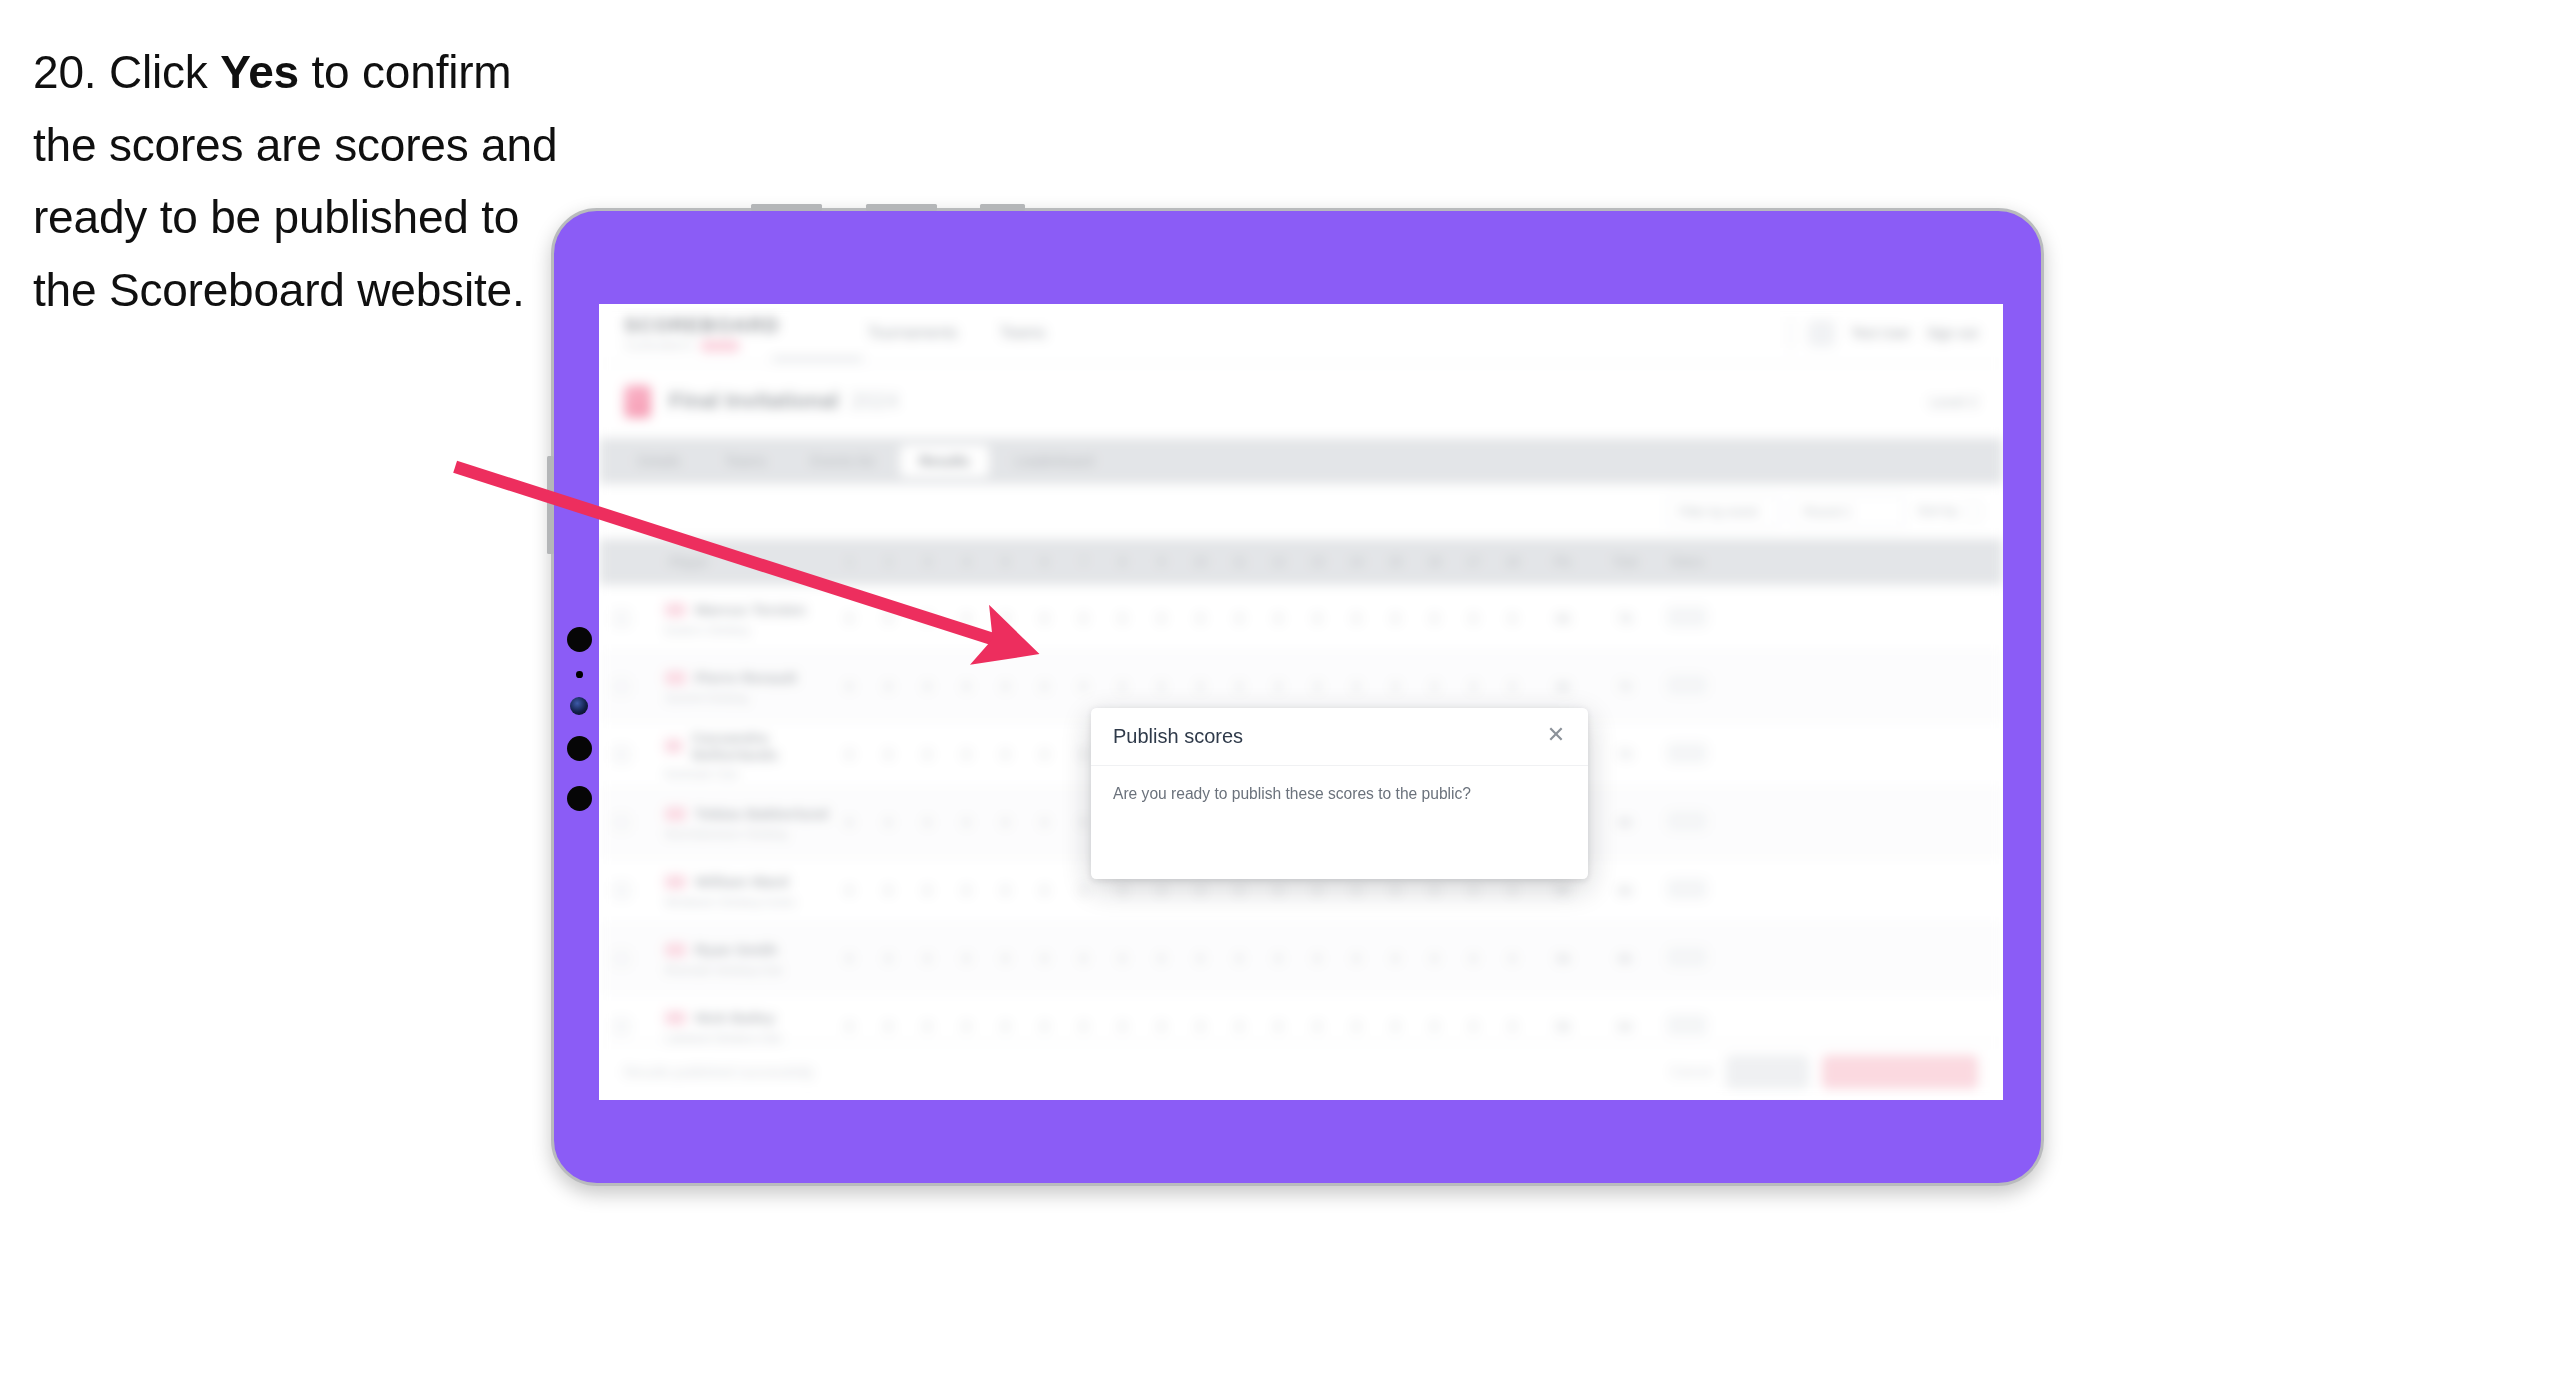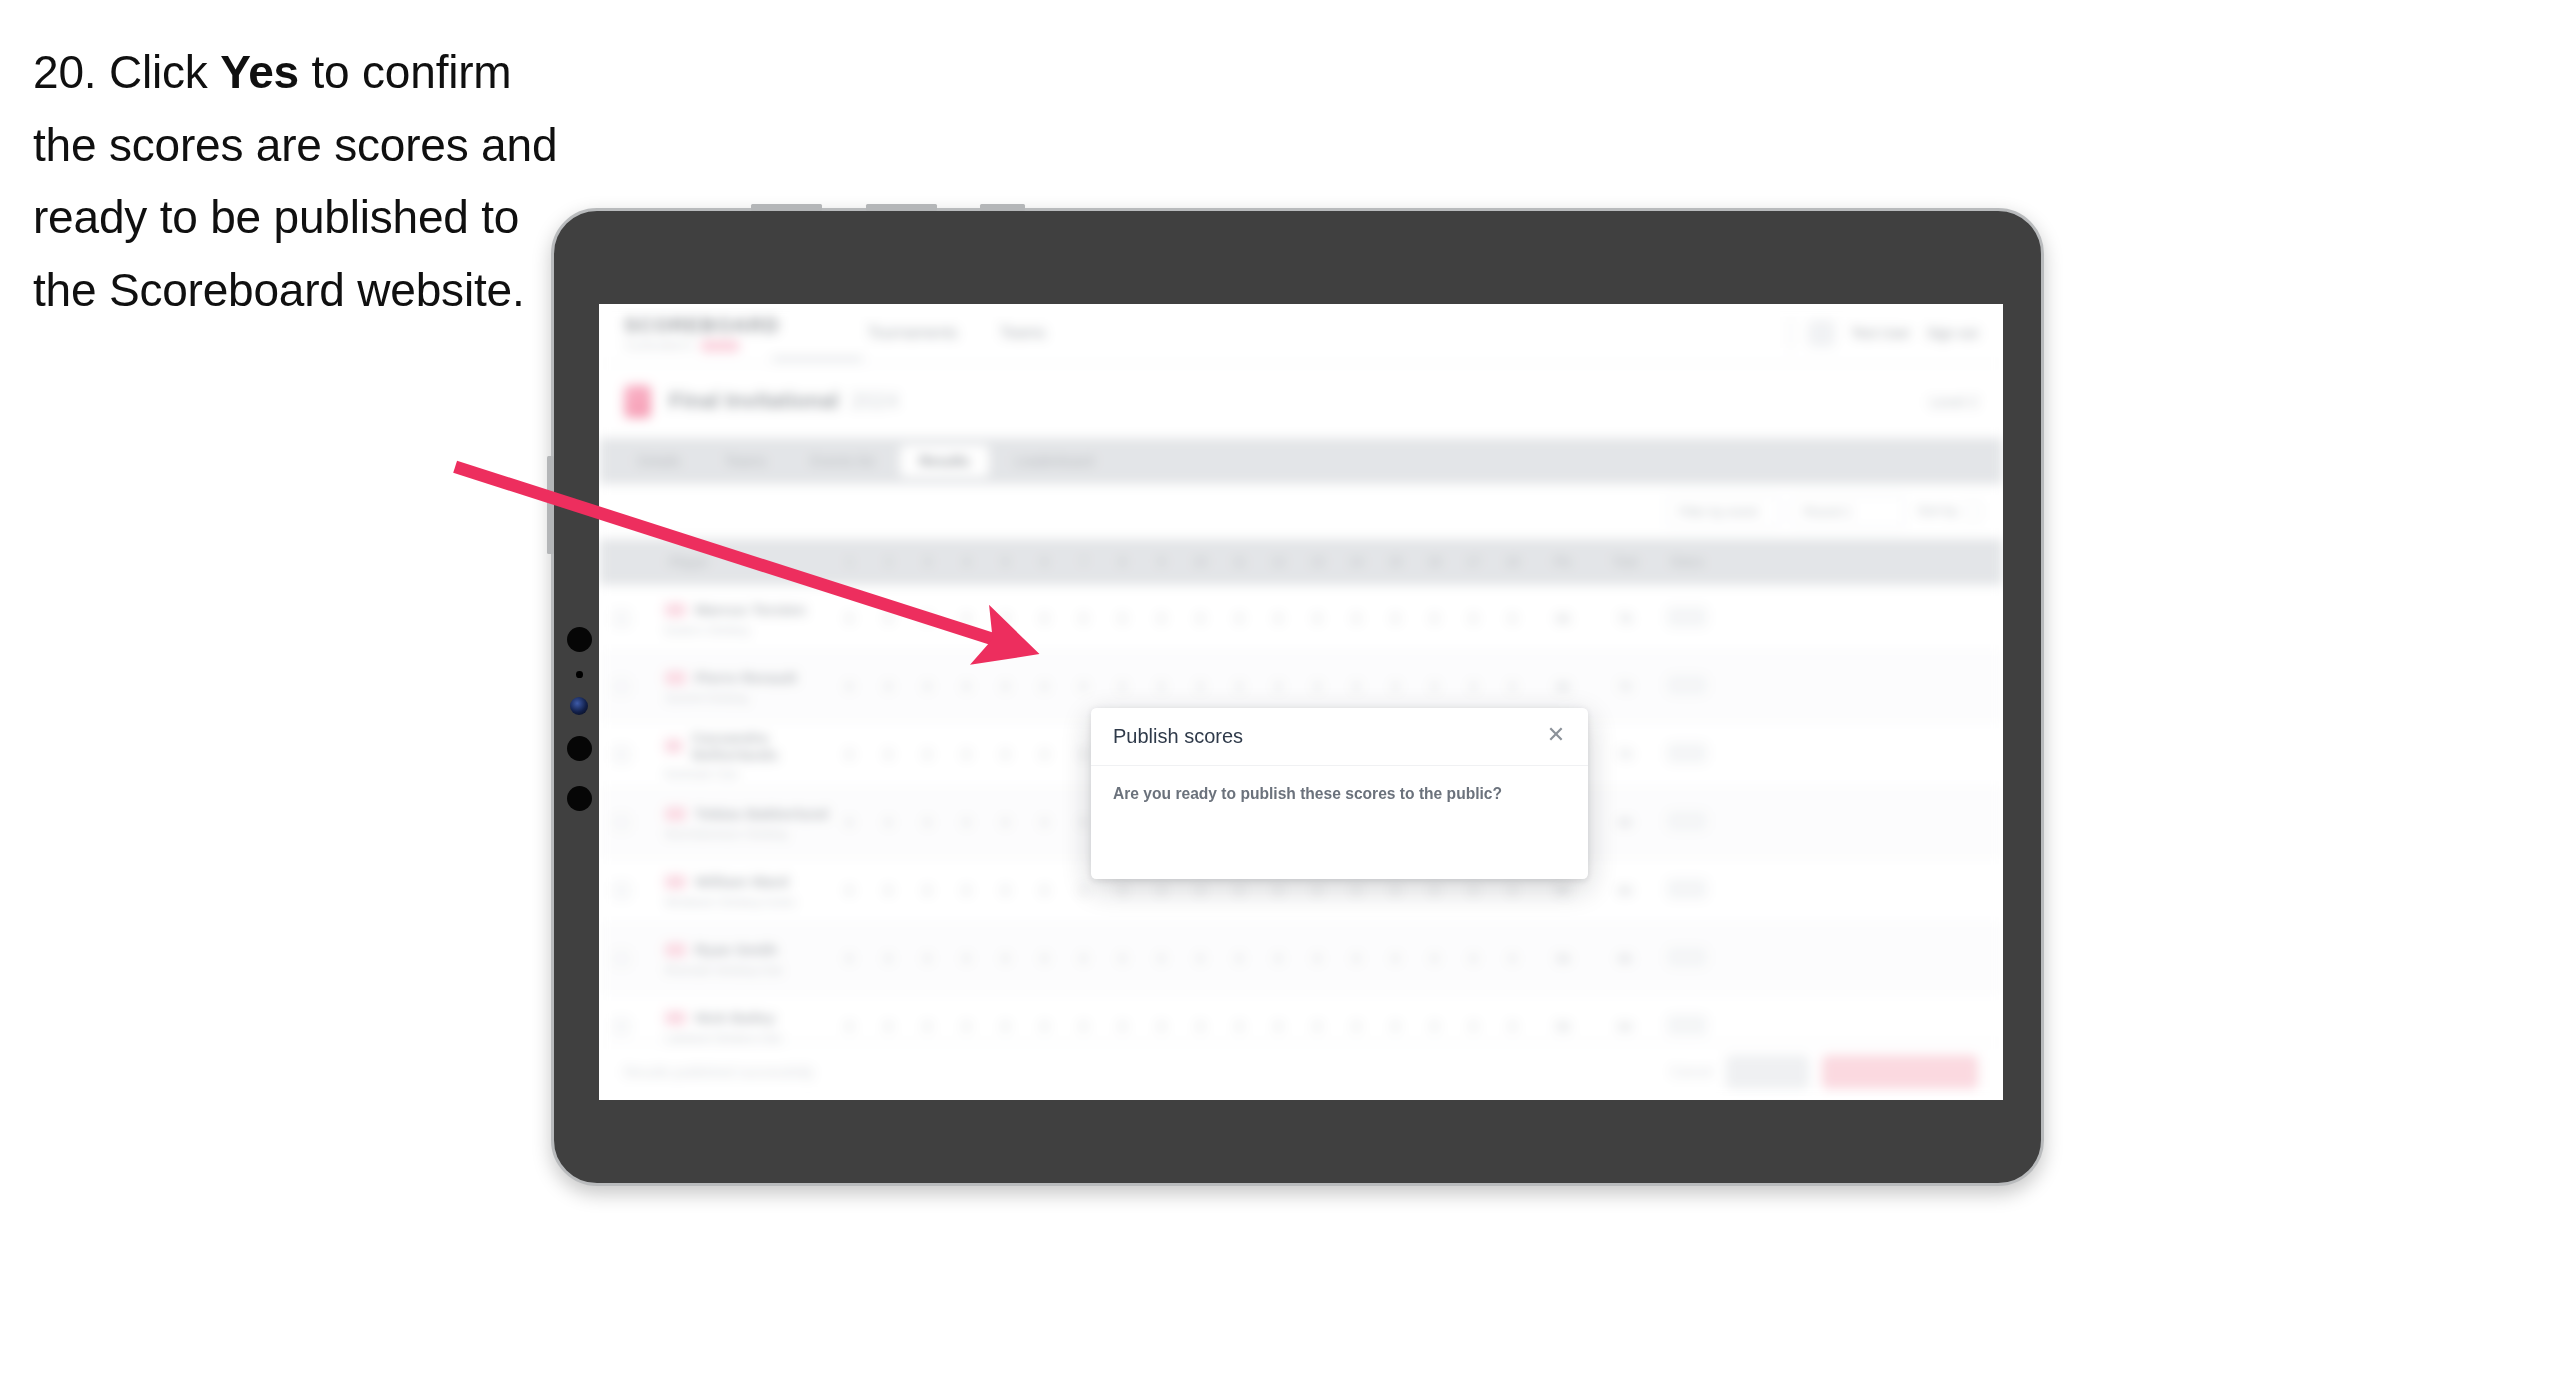--- a/index.html
+++ b/index.html
@@ -33,21 +33,21 @@
   }
   #caption .bold { font-weight: 700; }
 
   
   #tablet {
     position: absolute;
     left: 551px;
     top: 208px;
     width: 1493px;
     height: 978px;
-    background: #404040;
+    background: #8b5cf6;
     border-radius: 46px;
     border: 3.7px solid #b9bbbd;
     box-shadow: 0 7.4px 19.3px rgba(0,0,0,0.22);
   }
   
   .edge-btn {
     position: absolute;
     background: #b4b6b8;
     border-radius: 1.5px;
   }
@@ -196,21 +196,21 @@
     height: 58px; display: flex; align-items: center;
     padding: 0 22px; border-bottom: 1.5px solid #f0f1f3; position: relative;
   }
   .modal-title { font-size: 20px; color: #2f3a4a; font-weight: 500; }
   .modal-close {
     position: absolute; right: 21px; top: 16.3px;
     width: 22px; height: 22px; cursor: pointer;
     color: #8b9199; font-size: 22px; line-height: 21px; text-align: center;
     font-weight: 300;
   }
-  .modal-body { padding: 19.3px 22px 0 22px; font-weight: bold; }
+  .modal-body { padding: 19.3px 22px 0 22px; }
   .modal-text { font-size: 15.6px; color: #6b727c; }
   .modal-foot {
     display: flex; justify-content: flex-end; align-items: center;
     gap: 12px; padding: 19.3px 22px 0 22px;
   }
   .btn {
     border-radius: 5.2px; font-size: 15.6px; cursor: pointer;
     display: flex; align-items: center; justify-content: center;
     font-family: "Liberation Sans", sans-serif;
   }

